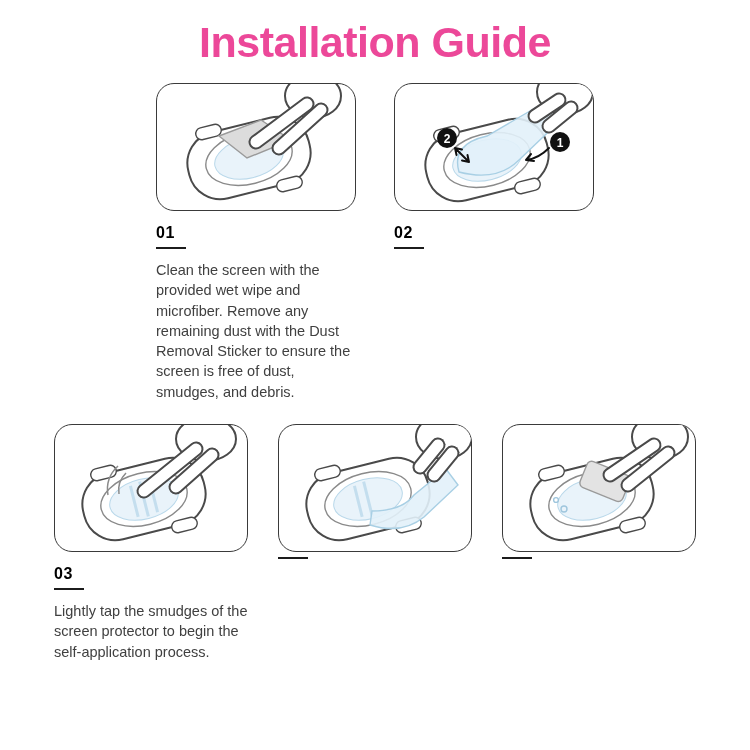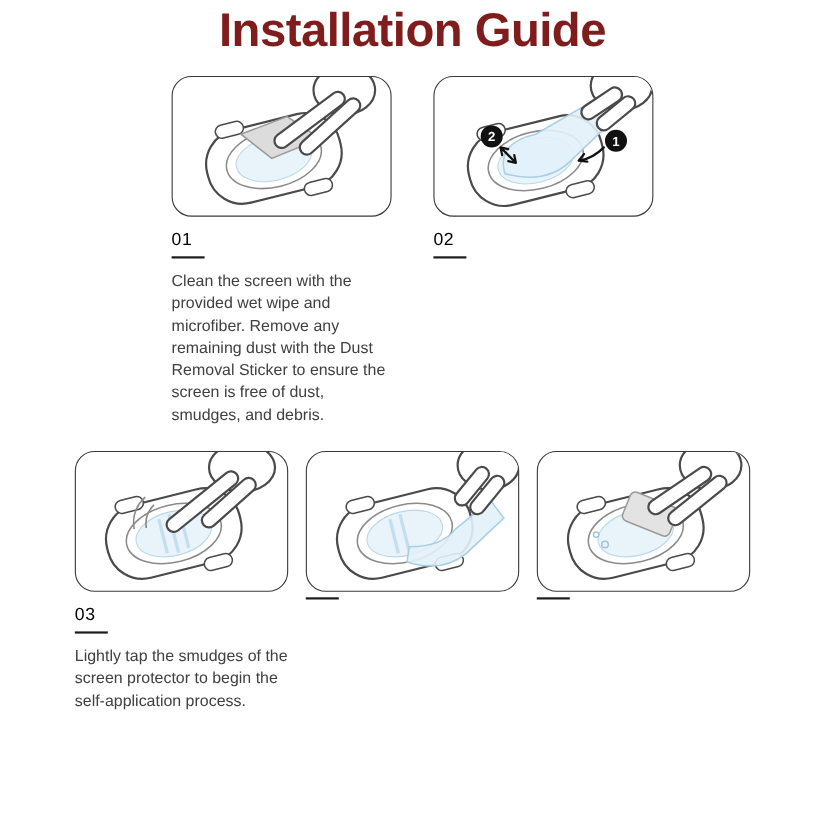--- a/index.html
+++ b/index.html
@@ -9,40 +9,40 @@
     font-family: "Liberation Sans", sans-serif;
     color: #1a1a1a;
     overflow: hidden;
   }
   .page { width: 750px; height: 750px; }
   .title {
     text-align: center;
     font-size: 43px;
     font-weight: 700;
     letter-spacing: -0.5px;
-    padding-top: 4px;
-    color: #7f1d1d;
+    padding-top: 18px;
+    color: #ec4899;
   }
   .row { display: flex; justify-content: center; }
   .row-1 { gap: 38px; margin-top: 16px; }
-  .row-2 { gap: 16px; margin-top: 22px; }
+  .row-2 { gap: 30px; margin-top: 22px; }
   .row-1 .step { width: 200px; }
   .row-2 .step { width: 194px; }
   .illus {
     height: 128px;
     border: 1.6px solid #3a3a3a;
     border-radius: 18px;
     overflow: hidden;
     background: #fff;
   }
   .illus svg { width: 100%; height: 100%; display: block; }
   .step-num {
     margin-top: 13px;
     font-size: 16px;
-    font-weight: 400;
+    font-weight: 700;
     letter-spacing: 0.5px;
     color: #000;
   }
   .step-rule { width: 30px; height: 2px; background: #1c1c1c; margin-top: 5px; }
   .desc {
     margin-top: 11px;
     font-size: 14.5px;
     line-height: 1.4;
     color: #404040;
   }

